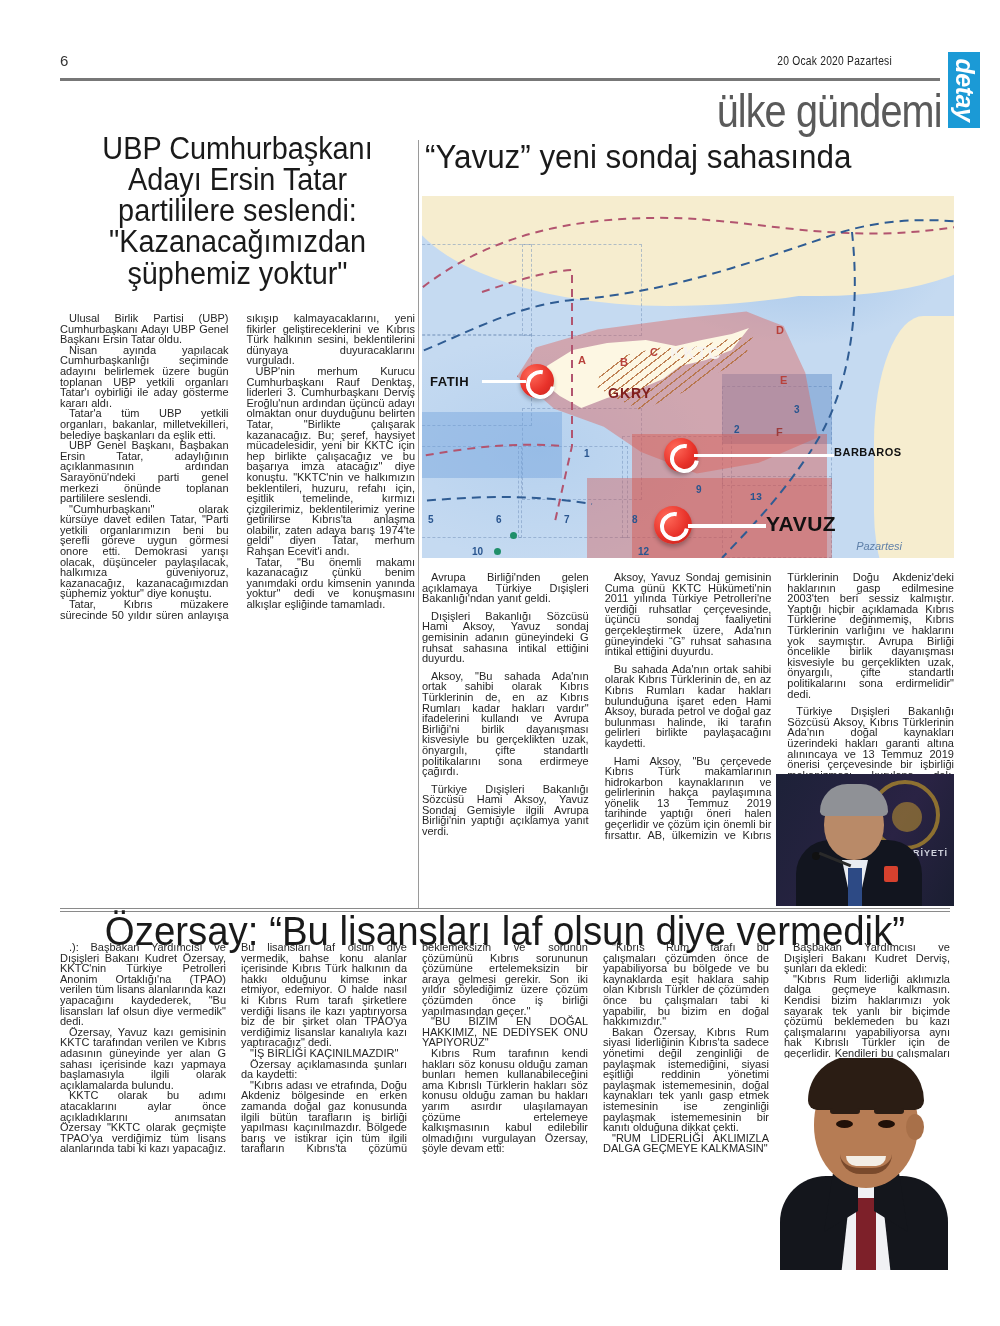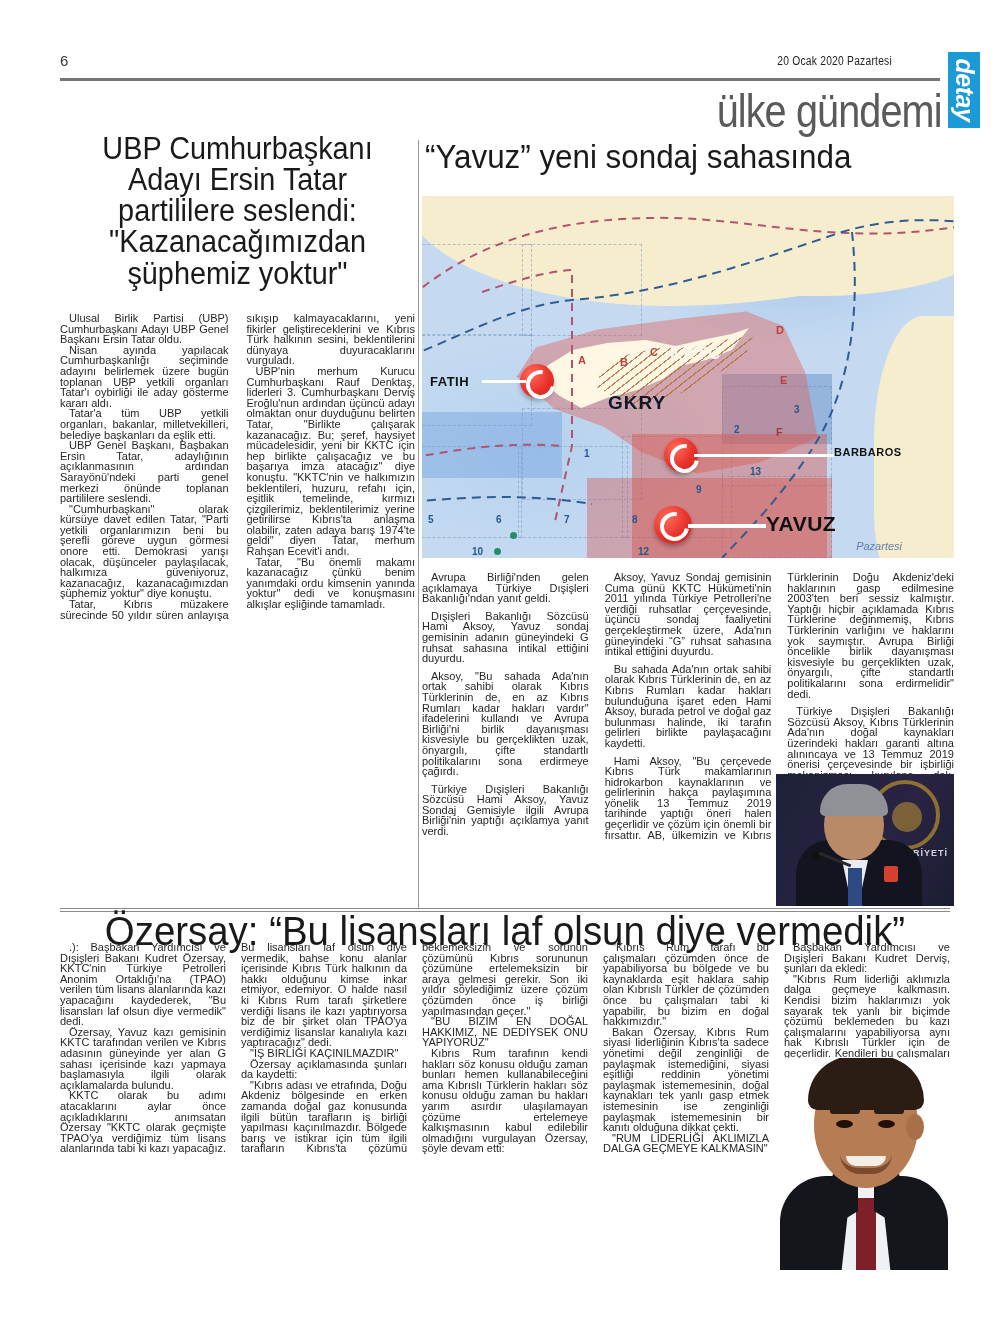--- a/index.html
+++ b/index.html
@@ -186,21 +186,21 @@
   .m-gkry-block { position:absolute; left:210px; top:238px; width:195px; height:124px;
              background:rgba(214,80,72,.42); }
   .m-gkry-b2 { position:absolute; left:165px; top:282px; width:245px; height:80px;
              background:rgba(214,80,72,.38); }
   .m-lic-blue { position:absolute; background:rgba(110,160,220,.42); }
   .m-grid { position:absolute; border:1px dashed rgba(120,150,190,.55); }
   .m-num { position:absolute; font-size:10px; color:#29558f; font-weight:bold; }
   .m-blockletter { position:absolute; font-size:11px; color:#b8413b; font-weight:bold; }
   .m-kktc { position:absolute; left:248px; top:148px; font-size:17px; font-weight:bold; color:#f7f3ef;
             letter-spacing:1px; }
-  .m-gkry { position:absolute; left:186px; top:196px; font-size:19px; font-weight:bold; color:#0f172a;
+  .m-gkry { position:absolute; left:186px; top:189px; font-size:14px; font-weight:bold; color:#7f1d1d;
             letter-spacing:1px; }
   .m-aphro { position:absolute; right:52px; bottom:6px; font-size:11px; font-style:italic; color:#5e7fa8; }
   .m-ship { position:absolute; width:34px; height:34px; border-radius:50%;
             background:radial-gradient(circle at 34% 30%, #ff6a5a 0%, #e8322a 55%, #c0201c 100%);
             box-shadow:0 3px 4px rgba(0,0,0,.28); }
   .m-ship:after { content:""; position:absolute; left:6px; top:6px; width:21px; height:21px;
             border-radius:50%; border:4px solid #fff; border-right-color:transparent;
             transform:rotate(-35deg); }
   .m-leader { position:absolute; height:3px; background:#ffffff; }
   .m-name { position:absolute; font-weight:bold; color:#111; letter-spacing:.5px; }
@@ -300,21 +300,21 @@
     <div class="m-num" style="left:162px; top:252px;">1</div>
     <div class="m-num" style="left:312px; top:228px;">2</div>
     <div class="m-num" style="left:372px; top:208px;">3</div>
     <div class="m-num" style="left:6px; top:318px;">5</div>
     <div class="m-num" style="left:74px; top:318px;">6</div>
     <div class="m-num" style="left:142px; top:318px;">7</div>
     <div class="m-num" style="left:210px; top:318px;">8</div>
     <div class="m-num" style="left:274px; top:288px;">9</div>
     <div class="m-num" style="left:50px; top:350px;">10</div>
     <div class="m-num" style="left:216px; top:350px;">12</div>
-    <div class="m-num" style="left:328px; top:270px;">13</div>
+    <div class="m-num" style="left:328px; top:296px;font-family:Liberation Mono, monospace;">13</div>
 
     <div class="m-ship" style="left:98px; top:168px;"></div>
     <div class="m-leader" style="left:60px; top:184px; width:44px;"></div>
     <div class="m-name" style="left:8px; top:178px; font-size:13px;">FATIH</div>
 
     <div class="m-ship" style="left:242px; top:242px;"></div>
     <div class="m-leader" style="left:272px; top:258px; width:140px;"></div>
     <div class="m-name" style="left:412px; top:250px; font-size:11px;">BARBAROS</div>
 
     <div class="m-ship" style="left:232px; top:310px; width:38px; height:38px;"></div>

